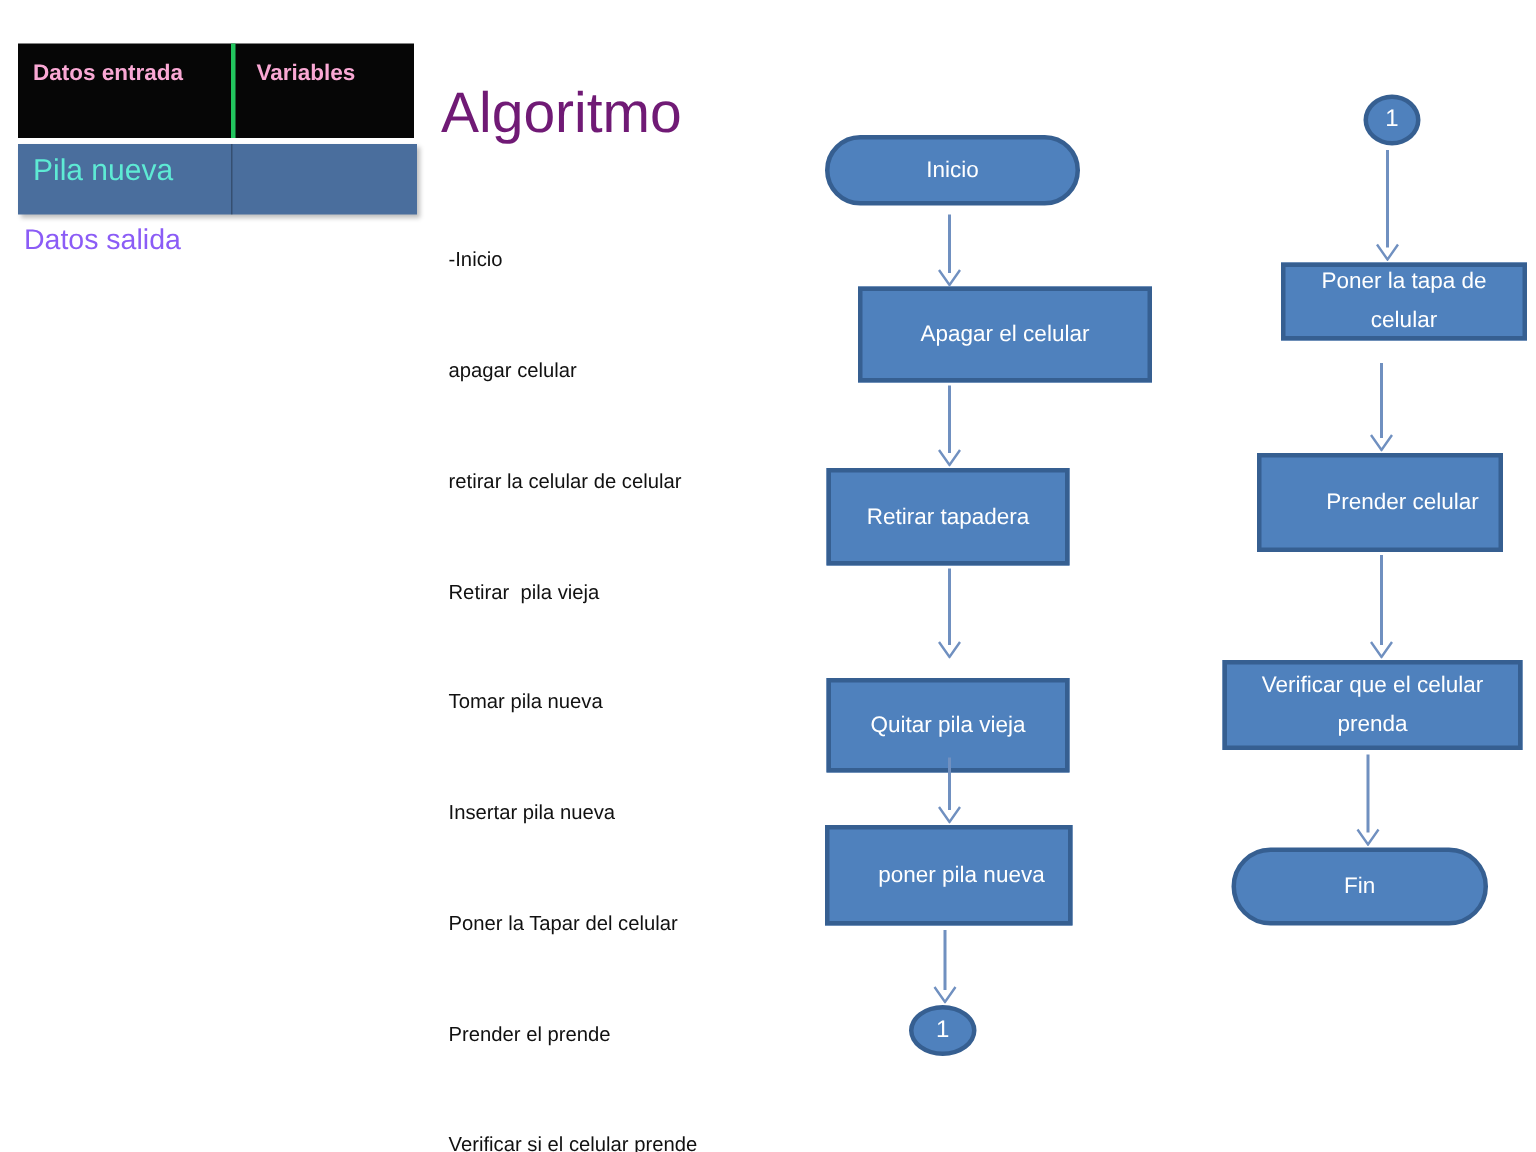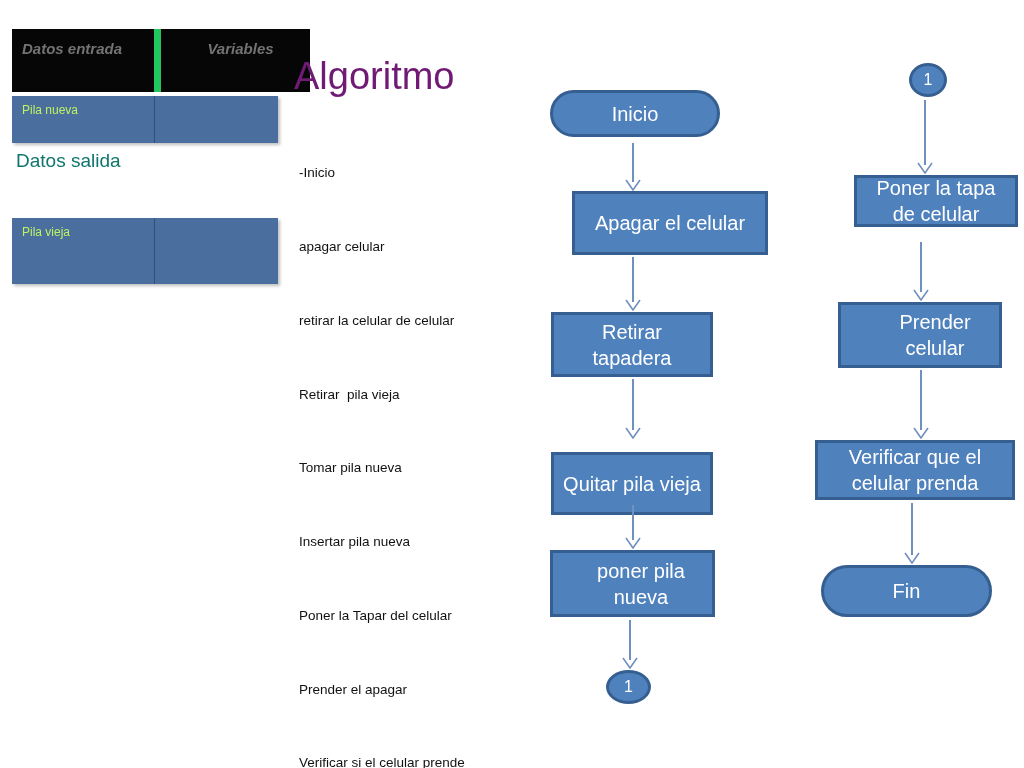--- a/index.html
+++ b/index.html
@@ -4,57 +4,57 @@
 <style>
   * { margin:0; padding:0; box-sizing:border-box; }
   html,body { background:#fff; }
   .slide {
     position:relative; width:1024px; height:768px; background:#ffffff;
     font-family:"Liberation Sans", sans-serif; overflow:hidden;
   }
 
   
   .tbl-header {
-    position:absolute; left:12px; top:29px; width:298px; height:63px;
-    background:#060606; color:#737373; display:flex;
-    font-size:15px; font-weight:bold; line-height:25px;font-style:italic;
+    position:absolute; left:12px; top:29px; width:264px; height:63px;
+    background:#060606; color:#f9a8d4; display:flex;
+    font-size:15px; font-weight:bold; line-height:25px;
   }
   .tbl-header .cell1 { width:142px; padding:7px 4px 0 10px; }
-  .tbl-header .cell2 { flex:1; padding:7px 4px 0 14px; border-left:7px solid #22c55e;text-align:center; }
+  .tbl-header .cell2 { flex:1; padding:7px 4px 0 14px; border-left:3px solid #22c55e; }
 
   .tbl-row {
     position:absolute; left:12px; width:266px;
-    background:#4A6E9D; color:#bef264; display:flex;
-    font-size:12px; box-shadow:2px 2px 3px rgba(0,0,0,0.25);
+    background:#4A6E9D; color:#5eead4; display:flex;
+    font-size:20px; box-shadow:2px 2px 3px rgba(0,0,0,0.25);
   }
   .tbl-row .cell1 { width:142px; padding:7px 4px 0 10px; }
   .tbl-row .cell2 { flex:1; border-left:1px solid rgba(0,0,0,0.28); }
   .row-pila-nueva { top:96px;  height:47px; }
   .row-pila-vieja { top:218px; height:66px; }
 
   .datos-salida {
     position:absolute; left:16px; top:150px;
-    font-size:19px; color:#0f766e;
+    font-size:19px; color:#8b5cf6;
   }
 
   
   .algo-title {
     position:absolute; left:294px; top:55px;
     font-size:38px; color:#701a75;
   }
   .algo-steps {
     position:absolute; left:299px; top:112px;
     font-size:13.5px; line-height:24.6px; color:#111;
     white-space:pre;
   }
 
   
   .node {
     position:absolute; display:flex; align-items:center; justify-content:center;
-    text-align:center; color:#fff; font-size:20px; line-height:26px;
+    text-align:center; color:#fff; font-size:15px; line-height:26px;
     background:#4F81BD; border:3px solid #365F91; padding:1px 6px;
   }
   .node.terminator { border-radius:26px; }
   .node.connector  { border-radius:50%; font-size:16px; padding:0; }
 
   
   .arrow { position:absolute; width:18px; }
   .arrow .shaft {
     position:absolute; left:8.2px; top:0; bottom:9px; width:1.6px;
     background:#7090C0;
@@ -72,35 +72,31 @@
     <div class="cell2">Variables</div>
   </div>
 
   <div class="tbl-row row-pila-nueva">
     <div class="cell1">Pila nueva</div>
     <div class="cell2"></div>
   </div>
 
   <div class="datos-salida">Datos salida</div>
 
-  <div class="tbl-row row-pila-vieja">
-    <div class="cell1">Pila vieja</div>
-    <div class="cell2"></div>
-  </div>
 
   <div class="algo-title">Algoritmo</div>
   <div class="algo-steps">
     <div>-Inicio</div>
     <div>apagar celular</div>
     <div>retirar la celular de celular</div>
     <div>Retirar  pila vieja</div>
     <div>Tomar pila nueva</div>
     <div>Insertar pila nueva</div>
     <div>Poner la Tapar del celular</div>
-    <div>Prender el apagar</div>
+    <div>Prender el prende</div>
     <div>Verificar si el celular prende</div>
     
   </div>
 
   <div class="node terminator" style="left:550px; top:90px;  width:170px; height:47px;">Inicio</div>
   <div class="node" style="left:572px; top:191px; width:196px; height:64px;">Apagar el celular</div>
   <div class="node" style="left:551px; top:312px; width:162px; height:65px;">Retirar tapadera</div>
   <div class="node" style="left:551px; top:440px; width:162px; height:63px;margin-top:12px;">Quitar pila vieja</div>
   <div class="node" style="left:550px; top:550px; width:165px; height:67px;padding-left:23px;">poner pila nueva</div>
   <div class="node connector" style="left:606px; top:670px; width:45px; height:34px;">1</div>

